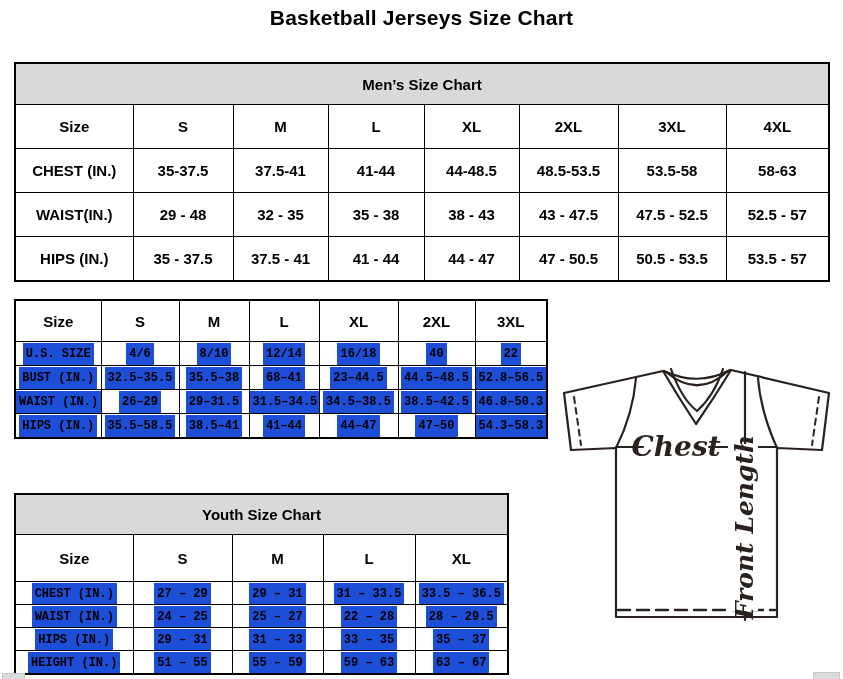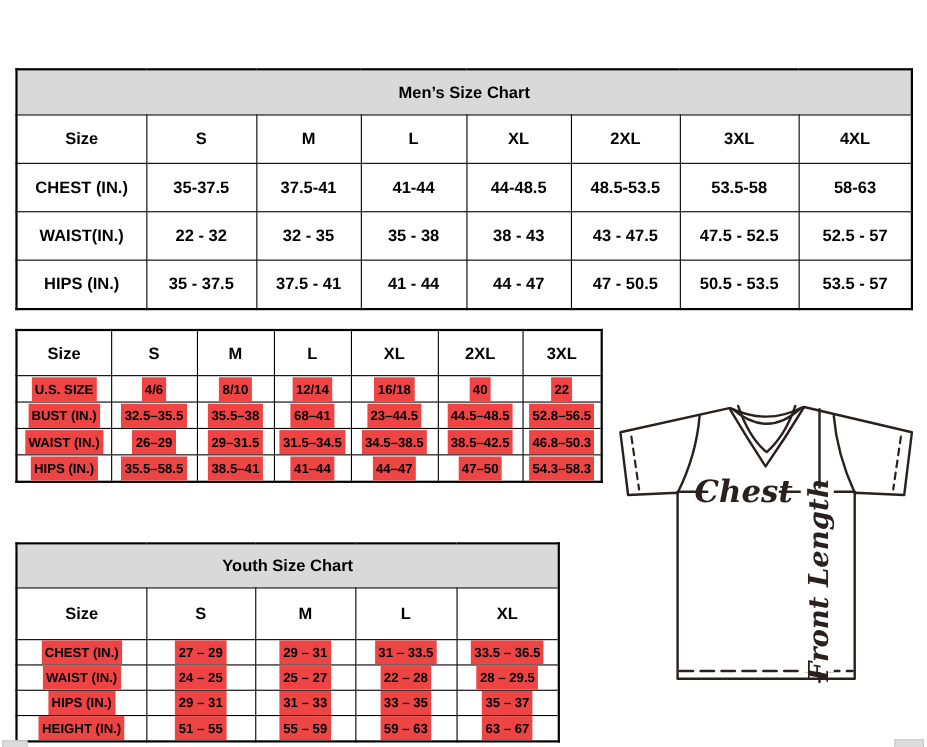--- a/index.html
+++ b/index.html
@@ -18,31 +18,32 @@
   .mens tr.cols th{height:43px;font-size:15px;}
   .mens td{height:43px;font-size:15px;}
   .womens{left:14px;top:299px;width:532px;}
   .womens tr.band th{height:40px;}
   .womens tr.cols th{height:40px;font-size:15px;}
   .womens td{height:23px;font-size:12px;}
   .youth{left:14px;top:493px;width:493px;}
   .youth tr.band th{height:39px;}
   .youth tr.cols th{height:46px;font-size:15px;}
   .youth td{height:22px;font-size:12px;}
-  .compact-cell .hl{background:#ef4444;padding:4px 3px;}
+  .compact-cell .hl{background:#1d4ed8;padding:4px 3px;font-family:Liberation Mono, monospace;}
   .jersey-wrap{position:absolute;left:555px;top:355px;width:290px;height:324px;}
   .scroll-frag{position:absolute;background:#dcdcdc;border:1px solid #c9c9c9;}
   .frag-left{left:2px;top:673px;width:21px;height:6px;}
   .frag-right{left:813px;top:672px;width:25px;height:7px;}
 </style>
 </head>
 <body>
 
 <div id="stage">
 
+  <div class="page-title">Basketball Jerseys Size Chart</div>
 
   <table class="chart-table mens">
       <colgroup>
         <col style="width:118px">
         <col style="width:100px">
         <col style="width:95px">
         <col style="width:96px">
         <col style="width:95px">
         <col style="width:99px">
         <col style="width:108px">
@@ -67,21 +68,21 @@
           <td><span class="hl">35-37.5</span></td>
           <td><span class="hl">37.5-41</span></td>
           <td><span class="hl">41-44</span></td>
           <td><span class="hl">44-48.5</span></td>
           <td><span class="hl">48.5-53.5</span></td>
           <td><span class="hl">53.5-58</span></td>
           <td><span class="hl">58-63</span></td>
         </tr>
         <tr>
           <td><span class="hl">WAIST(IN.)</span></td>
-          <td><span class="hl">22 - 32</span></td>
+          <td><span class="hl">29 - 48</span></td>
           <td><span class="hl">32 - 35</span></td>
           <td><span class="hl">35 - 38</span></td>
           <td><span class="hl">38 - 43</span></td>
           <td><span class="hl">43 - 47.5</span></td>
           <td><span class="hl">47.5 - 52.5</span></td>
           <td><span class="hl">52.5 - 57</span></td>
         </tr>
         <tr>
           <td><span class="hl">HIPS (IN.)</span></td>
           <td><span class="hl">35 - 37.5</span></td>

